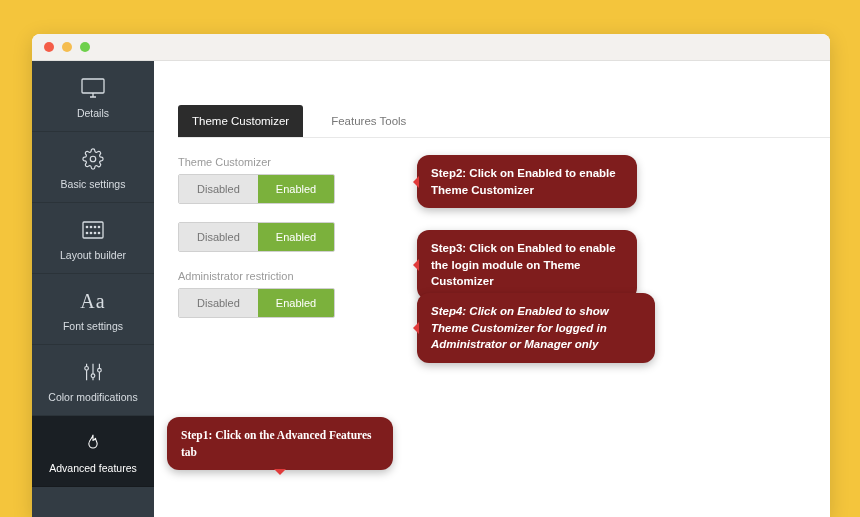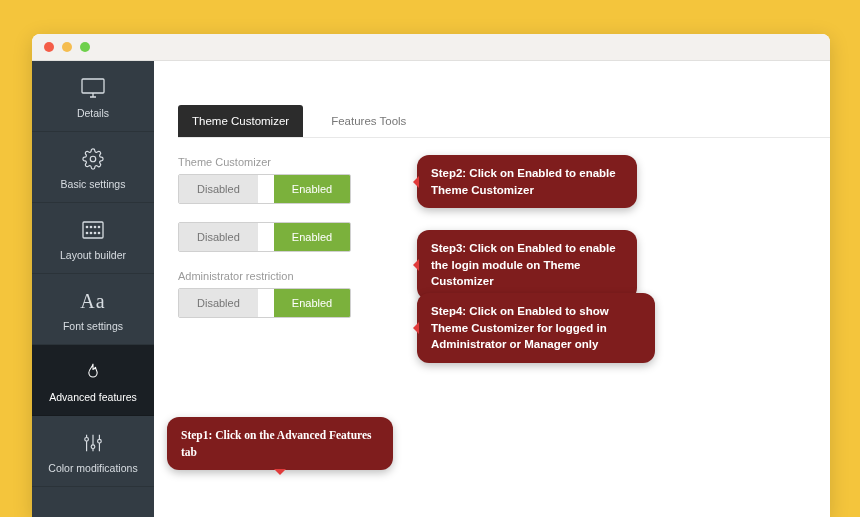--- a/index.html
+++ b/index.html
@@ -115,21 +115,20 @@
   }
   .toggle-opt {
     padding: 8px 18px;
     cursor: pointer;
     color: #757575;
     background: #e5e5e5;
   }
   .toggle-opt.enabled {
     background: #7bb13c;
     color: #fff;
-    margin-left: 16px;
   }
 
   
   .callout {
     position: absolute;
     background: #7f1d1d;
     color: #fff;
     font-size: 11.5px;
     font-weight: 600;
     line-height: 1.45;
@@ -151,21 +150,21 @@
     position: absolute;
     left: 50%;
     bottom: -11px;
     transform: translateX(-50%);
     border: 6px solid transparent;
     border-top: 6px solid #e03a3a;
   }
   #c1 { left: 167px; top: 417px; width: 198px; font-family: Liberation Serif, serif; }
   #c2 { left: 417px; top: 155px; width: 192px; }
   #c3 { left: 417px; top: 230px; width: 192px; }
-  #c4 { left: 417px; top: 293px; width: 210px; }
+  #c4 { left: 417px; top: 293px; width: 210px; font-style: italic; }
 </style>
 </head>
 <body>
 
 <div class="browser-window">
   <div class="titlebar">
     <div class="dot red"></div>
     <div class="dot yellow"></div>
     <div class="dot green"></div>
   </div>
@@ -206,41 +205,41 @@
             </svg>
         </div>
         <div>Layout builder</div>
       </div>
       <div class="sidebar-item">
         <div class="icon-wrap">
           <span style="font-family:Georgia,serif;font-size:20px;color:#d8dde2;letter-spacing:1px;">Aa</span>
         </div>
         <div>Font settings</div>
       </div>
-      <div class="sidebar-item active">
-        <div class="icon-wrap">
-          <svg width="20" height="22" viewBox="0 0 24 24" fill="none" stroke="#fff" stroke-width="1.3">
-              <path d="M12 2c0 4-5 6-5 11a5 5 0 0 0 10 0c0-3-2-4-2-7 0 0-1 3-3 3 0-3 0-7 0-7z"></path>
-            </svg>
-        </div>
-        <div>Advanced features</div>
-      </div>
       <div class="sidebar-item">
         <div class="icon-wrap">
           <svg width="22" height="22" viewBox="0 0 24 24" fill="none" stroke-width="1.3">
               <line x1="5" y1="3" x2="5" y2="21"></line>
               <line x1="12" y1="3" x2="12" y2="21"></line>
               <line x1="19" y1="3" x2="19" y2="21"></line>
               <circle cx="5" cy="8" r="2" fill="#333c44"></circle>
               <circle cx="12" cy="16" r="2" fill="#333c44"></circle>
               <circle cx="19" cy="10" r="2" fill="#333c44"></circle>
             </svg>
         </div>
         <div>Color modifications</div>
       </div>
+      <div class="sidebar-item active">
+        <div class="icon-wrap">
+          <svg width="20" height="22" viewBox="0 0 24 24" fill="none" stroke="#fff" stroke-width="1.3">
+              <path d="M12 2c0 4-5 6-5 11a5 5 0 0 0 10 0c0-3-2-4-2-7 0 0-1 3-3 3 0-3 0-7 0-7z"></path>
+            </svg>
+        </div>
+        <div>Advanced features</div>
+      </div>
     </div>
 
     <div class="main">
       <div class="tabs">
         <div class="tab active">Theme Customizer</div>
         <div class="tab">Features Tools</div>
       </div>
 
       <div class="field-block">
         <div class="field-label">Theme Customizer</div>

